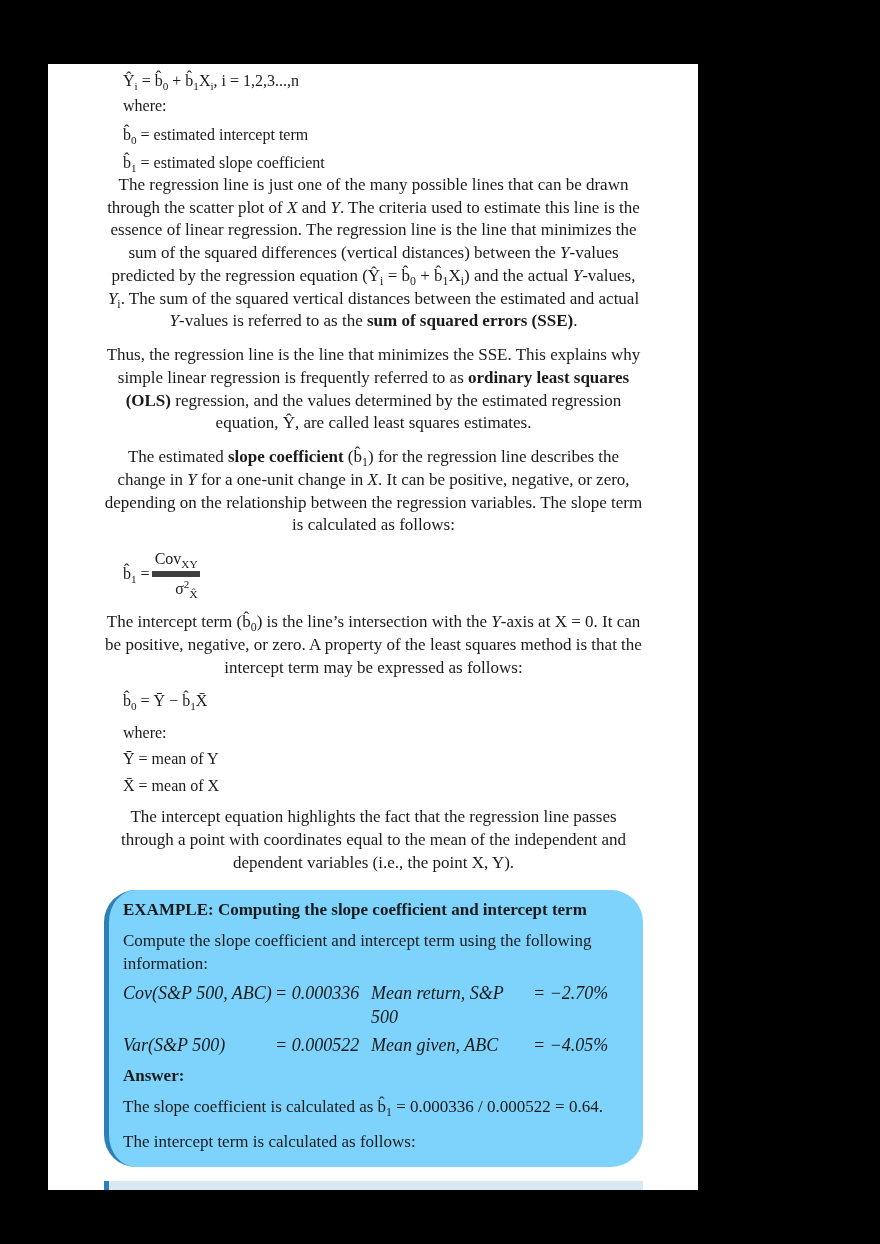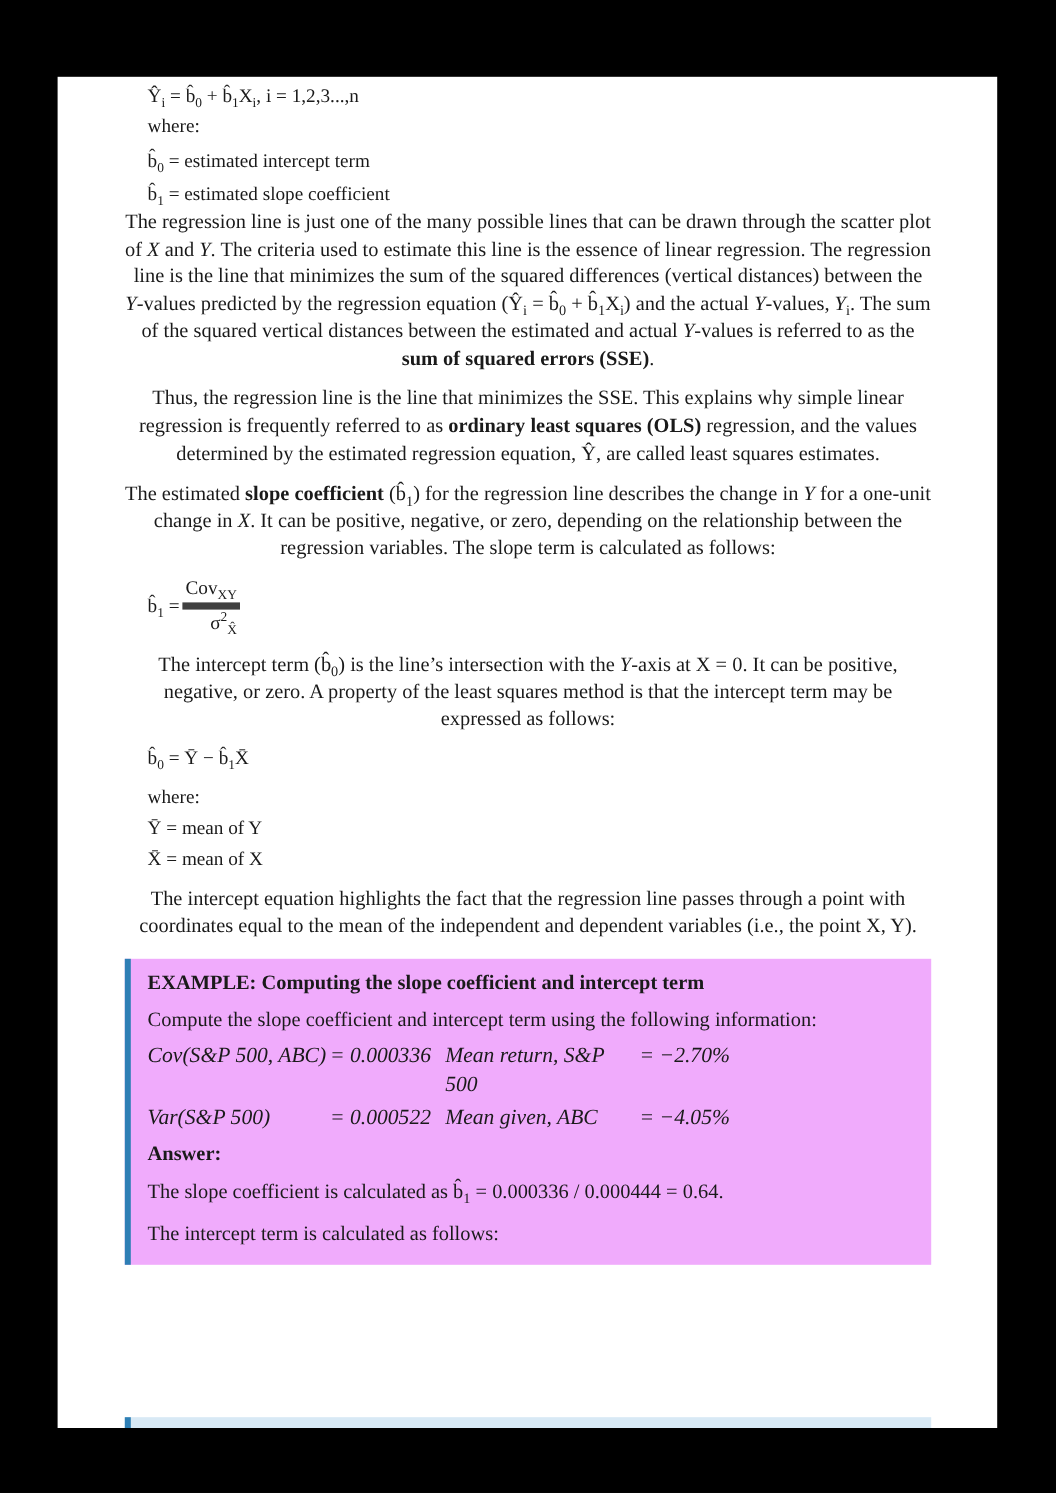--- a/index.html
+++ b/index.html
@@ -1,21 +1,21 @@
 <!DOCTYPE html>
 <html><head>
 <meta charset="utf-8">
 <style>
   html,body { margin:0; padding:0; background:#000; }
   .canvas {
     position:relative; width:880px; height:1244px; background:#000;
     font-family:"Liberation Serif", serif; overflow:hidden;
   }
   .page {
-    position:absolute; left:48px; top:64px; width:783px; height:1126px;
+    position:absolute; left:48px; top:64px; width:650px; height:1126px;
     background:#fff; box-sizing:border-box; padding:6px 55px 0 56px;
     color:#1a1a1a; font-size:17px; line-height:1.34; overflow:hidden;
   }
   .b { font-weight:700; }
   .i { font-style:italic; }
   sub, sup { font-size:70%; line-height:0; }
   .formula-block { margin-left:19px; font-size:16px; }
   .formula-main { margin-bottom:4px; }
   .where-label { margin-top:4px; }
   .def-line { margin-top:7px; }
@@ -25,22 +25,22 @@
   .note-text { font-size:17px; margin-top:2px; }
   .para { margin:0 0 11px 0;text-align:center; }
   .slope-formula { display:flex; align-items:center; margin:4px 0 12px 19px; font-size:16px; }
   .frac { display:inline-block; text-align:right; vertical-align:middle; margin-left:2px; }
   .frac .num { display:block; padding:0 3px 1px; }
   .frac .den { display:block; border-top:6px solid #404040; padding:1px 3px 0; }
   .int-formula-block { margin:4px 0 10px 19px; font-size:16px; }
   .int-where { margin-top:10px; }
   .int-def { margin-top:5px; }
   .example {
-    margin-top:16px; background:#f0abfc; border-left:5px solid #2e7fb5;
-    padding:9px 14px 14px; box-sizing:border-box;
+    margin-top:16px; background:#7dd3fc; border-left:5px solid #2e7fb5;
+    padding:9px 14px 14px; box-sizing:border-box;border-radius:32px;
   }
   .ex-title { font-weight:700; margin-bottom:8px; }
   .ex-intro { margin-bottom:5px; }
   .ex-table {
     display:grid; grid-template-columns:152px 96px 162px auto;
     row-gap:4px; font-size:18px; margin:2px 0 8px;font-style:italic;
   }
   .ex-answer-label { font-weight:700; margin:6px 0 8px; }
   .ex-line { margin:0 0 12px 0; }
   .ex-line:last-child { margin-bottom:0; }
@@ -93,20 +93,20 @@
         <span>Cov(S&amp;P 500, ABC)</span>
         <span>= 0.000336</span>
         <span>Mean return, S&amp;P 500</span>
         <span>= −2.70%</span>
         <span>Var(S&amp;P 500)</span>
         <span>= 0.000522</span>
         <span>Mean given, ABC</span>
         <span>= −4.05%</span>
       </div>
       <div class="ex-answer-label">Answer:</div>
-      <p class="ex-line"><span>The slope coefficient is calculated as </span><span>b̂</span><sub>1</sub><span> = 0.000336 / 0.000444 = 0.64.</span></p>
+      <p class="ex-line"><span>The slope coefficient is calculated as </span><span>b̂</span><sub>1</sub><span> = 0.000336 / 0.000522 = 0.64.</span></p>
       <p class="ex-line">The intercept term is calculated as follows:</p>
     </div>
 
     <div class="example-cont"></div>
 
   </div>
 </div>
 
 </body></html>

